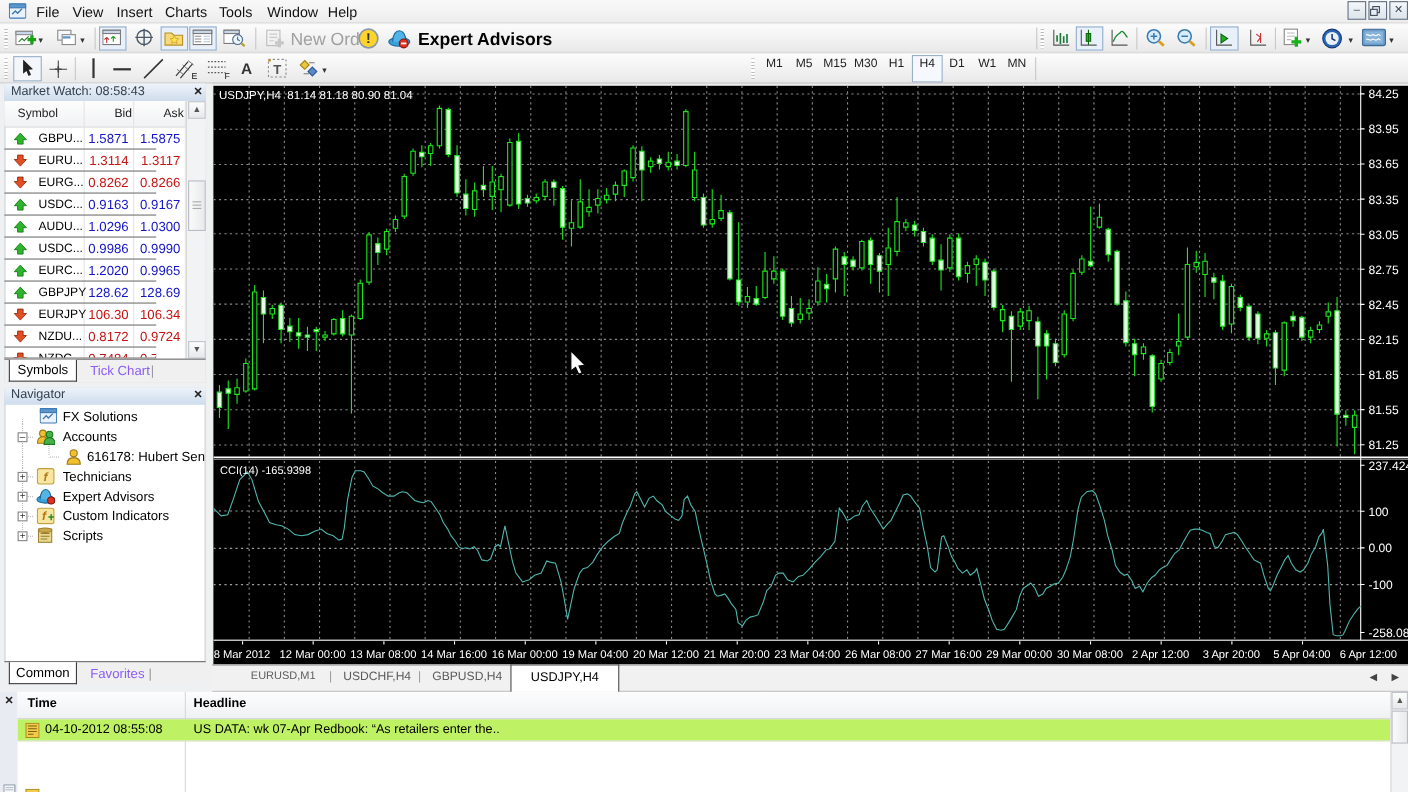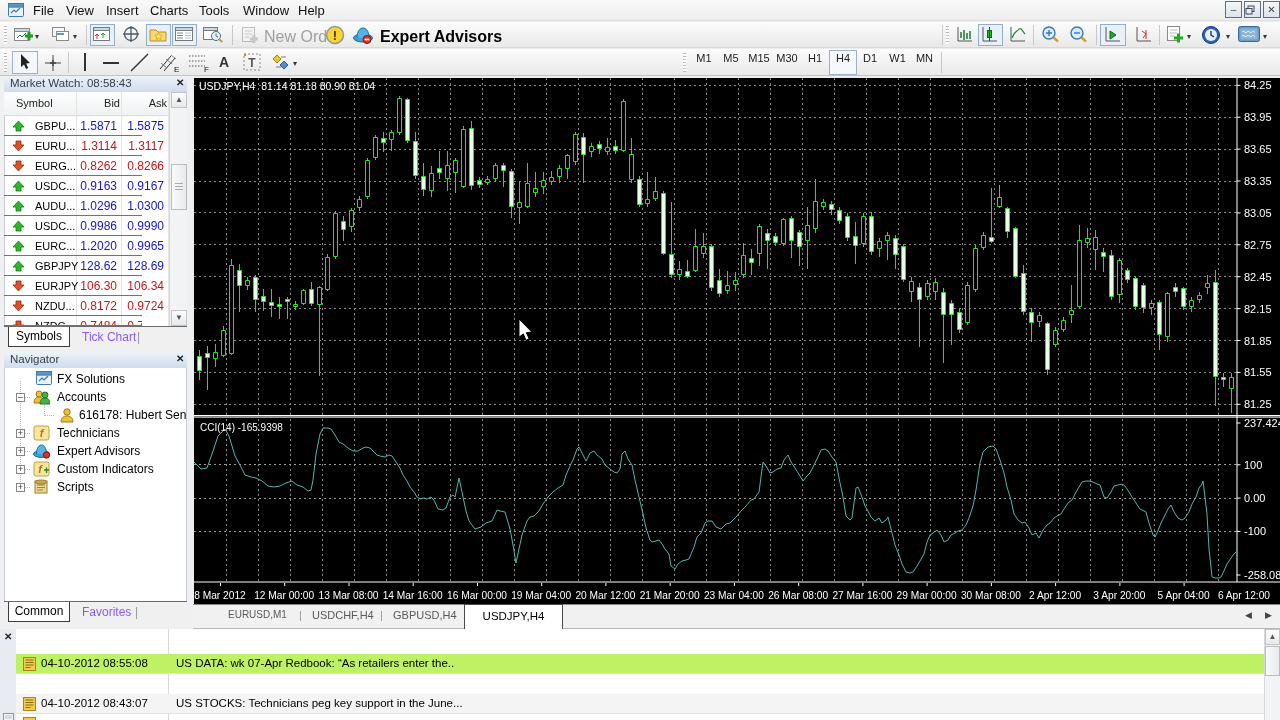--- a/index.html
+++ b/index.html
@@ -474,37 +474,33 @@
 <span class="abs" style="left:1072px;top:6px;font-size:9px;color:#444">▶</span>
 </div>
 
 <div class="abs" style="left:0;top:629px;width:1280px;height:91px;background:#fff">
 <div class="abs" style="left:0;top:0;width:16px;height:91px;background:#e8ecf2"></div>
 <span class="abs" style="left:4px;top:2px;font-size:10px;color:#222;font-weight:700">✕</span>
 <svg class="abs" style="left:3px;top:84px" width="12" height="7">
       <rect x="0.5" y="0.5" width="10" height="9" fill="#f4f6f8" stroke="#8a96a4"></rect>
       <path d="M2 3h7M2 5h7" stroke="#aab4c0" stroke-width="0.8"></path>
     </svg>
+<div class="abs" style="left:16px;top:0;width:1248px;height:25px;background:linear-gradient(#fdfdfe,#eff1f3);border-bottom:1px solid #c9c9c9">
+<span class="abs" style="left:9px;top:5px;font-size:11.5px;font-weight:600;color:#000">Time</span>
+<span class="abs" style="left:160px;top:5px;font-size:11.5px;font-weight:600;color:#000">Headline</span>
+</div>
 <div class="colsep" style="left:168px;top:0px;height:91px;background:#d8d8d8"></div>
 <div class="newsrow" style="top:25px;background:#bef264">
 <svg class="abs" style="left:7px;top:3px" width="13" height="14">
         <rect x="0.5" y="0.5" width="12" height="13" fill="#f2cc48" stroke="#a8861c"></rect>
         <path d="M2.5 3h8M2.5 5.5h8M2.5 8h8M2.5 10.5h5" stroke="#7a6010" stroke-width="0.9"></path>
       </svg>
 <span class="ndate">04-10-2012 08:55:08</span>
 <span class="nhead">US DATA: wk 07-Apr Redbook: “As retailers enter the..</span>
 </div>
-<div class="newsrow" style="top:65px;background:#f4f4f4">
-<svg class="abs" style="left:7px;top:3px" width="13" height="14">
-        <rect x="0.5" y="0.5" width="12" height="13" fill="#f2cc48" stroke="#a8861c"></rect>
-        <path d="M2.5 3h8M2.5 5.5h8M2.5 8h8M2.5 10.5h5" stroke="#7a6010" stroke-width="0.9"></path>
-      </svg>
-<span class="ndate">04-10-2012 08:43:07</span>
-<span class="nhead">US STOCKS: Technicians peg key support in the June...</span>
-</div>
 <div class="newsrow" style="top:85px;border-bottom:none">
 <svg class="abs" style="left:7px;top:3px" width="13" height="6">
         <rect x="0.5" y="0.5" width="12" height="13" fill="#f2cc48" stroke="#a8861c"></rect>
       </svg>
 </div>
 <div class="abs" style="left:1264px;top:0;width:16px;height:91px;background:#f2f3f5;border-left:1px solid #d8d8d8">
 <div class="abs" style="left:0px;top:0;width:15px;height:16px;background:linear-gradient(#fdfdfd,#e6e8ea);border:1px solid #c0c4ca;color:#555;font-size:8px;text-align:center;line-height:14px">▲</div>
 <div class="abs" style="left:0px;top:17px;width:15px;height:30px;background:linear-gradient(90deg,#fafafa,#e8eaec);border:1px solid #b8bcc2"></div>
 </div>
 </div>

